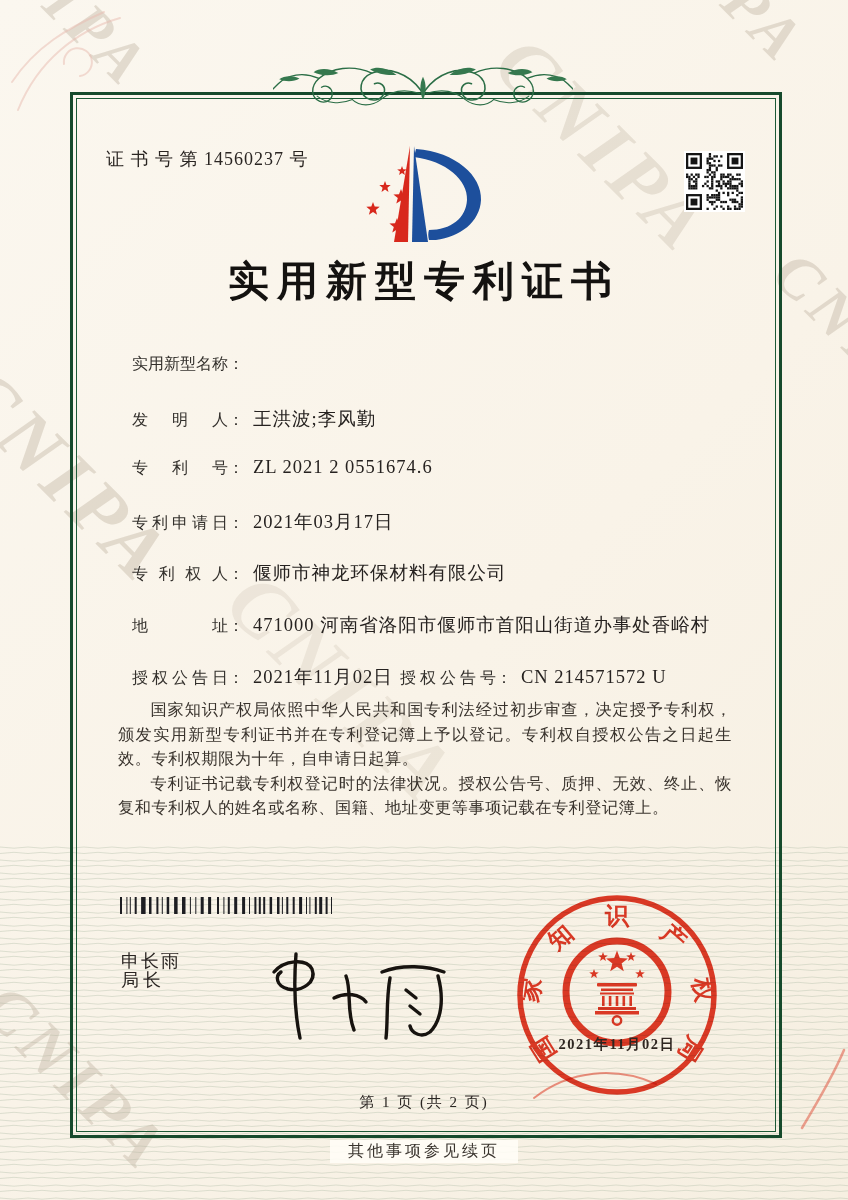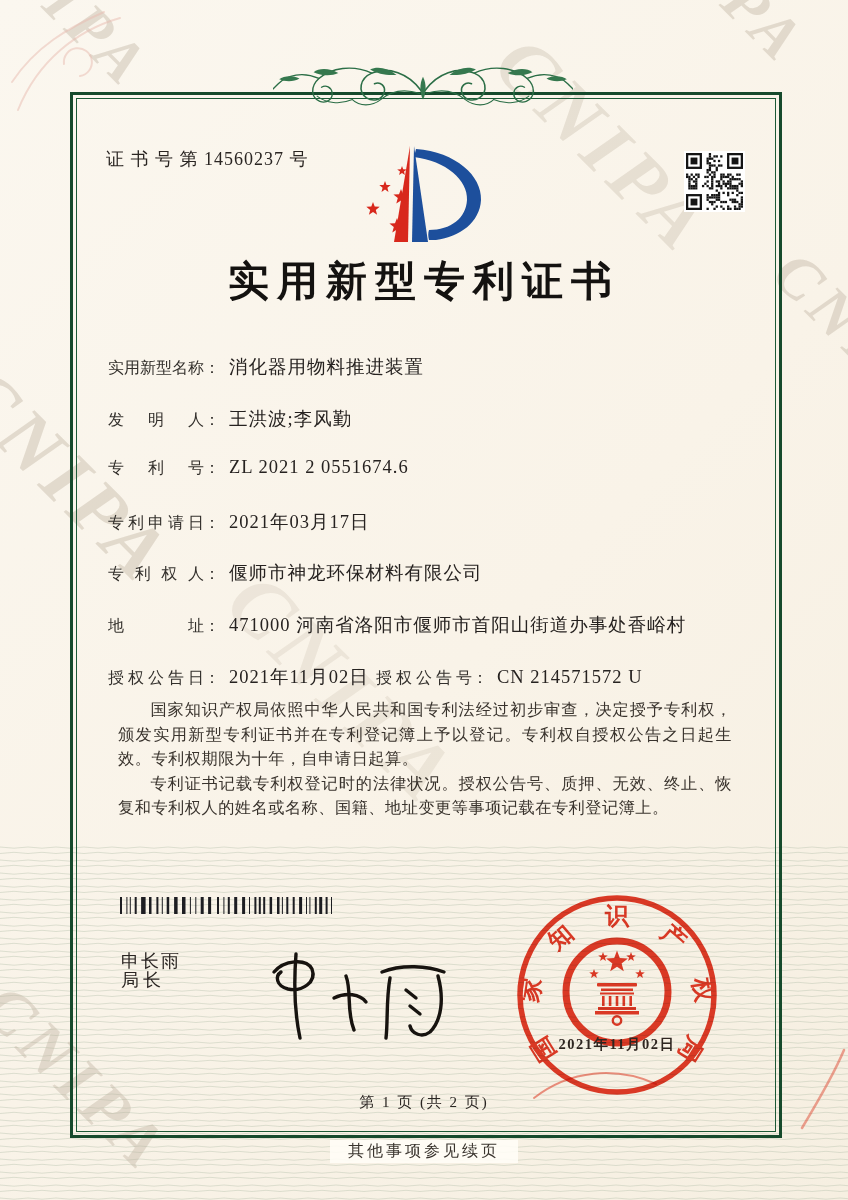--- a/index.html
+++ b/index.html
@@ -22,21 +22,21 @@
   .border-inner{position:absolute;inset:3px;border:1.5px solid #1c5a36;}
   .ornament{position:absolute;left:273px;top:64px;z-index:5;}
   
   .certno{position:absolute;left:106px;top:147px;font-size:18px;letter-spacing:1px;z-index:4;}
   .logo{position:absolute;left:348px;top:142px;z-index:4;}
   .qr{position:absolute;left:684px;top:151px;z-index:4;background:#fff;padding:2px;}
   .title{
     position:absolute;left:0;top:254px;width:100%;text-align:center;z-index:4;
     font-size:41px;font-weight:700;letter-spacing:8px;color:#141210;
   }
-  .fields{position:absolute;left:108px;top:354px;width:616px;z-index:4;}
+  .fields{position:absolute;left:132px;top:354px;width:616px;z-index:4;}
   .frow{height:51.6px;display:flex;align-items:baseline;}
   .lbl{
     display:inline-block;width:96px;font-size:16px;color:#33302c;
     text-align:justify;text-align-last:justify;
   }
   .colon{font-size:16px;margin-right:9px;color:#33302c;}
   .val{font-size:18.5px;letter-spacing:1px;color:#262220;}
   .grp1{display:inline-flex;align-items:baseline;width:268px;}
   .grp2{display:inline-flex;align-items:baseline;flex:1;}
   .paras{
@@ -364,21 +364,20 @@
       <rect x="2.28" y="43.31999999999999" width="11.399999999999999" height="11.399999999999999" fill="#fff"></rect>
       <rect x="4.56" y="45.599999999999994" width="6.84" height="6.84" fill="#141414"></rect>
     </svg>
 
   <div class="title">实用新型专利证书</div>
 
   <div class="fields">
     <div class="frow">
       <span class="lbl">实用新型名称</span>
         <span class="colon">：</span>
-        <span class="val">消化器用物料推进装置</span>
     </div>
     <div class="frow">
       <span class="lbl">发明人</span>
         <span class="colon">：</span>
         <span class="val">王洪波;李风勤</span>
     </div>
     <div class="frow">
       <span class="lbl">专利号</span>
         <span class="colon">：</span>
         <span class="val">ZL 2021 2 0551674.6</span>

